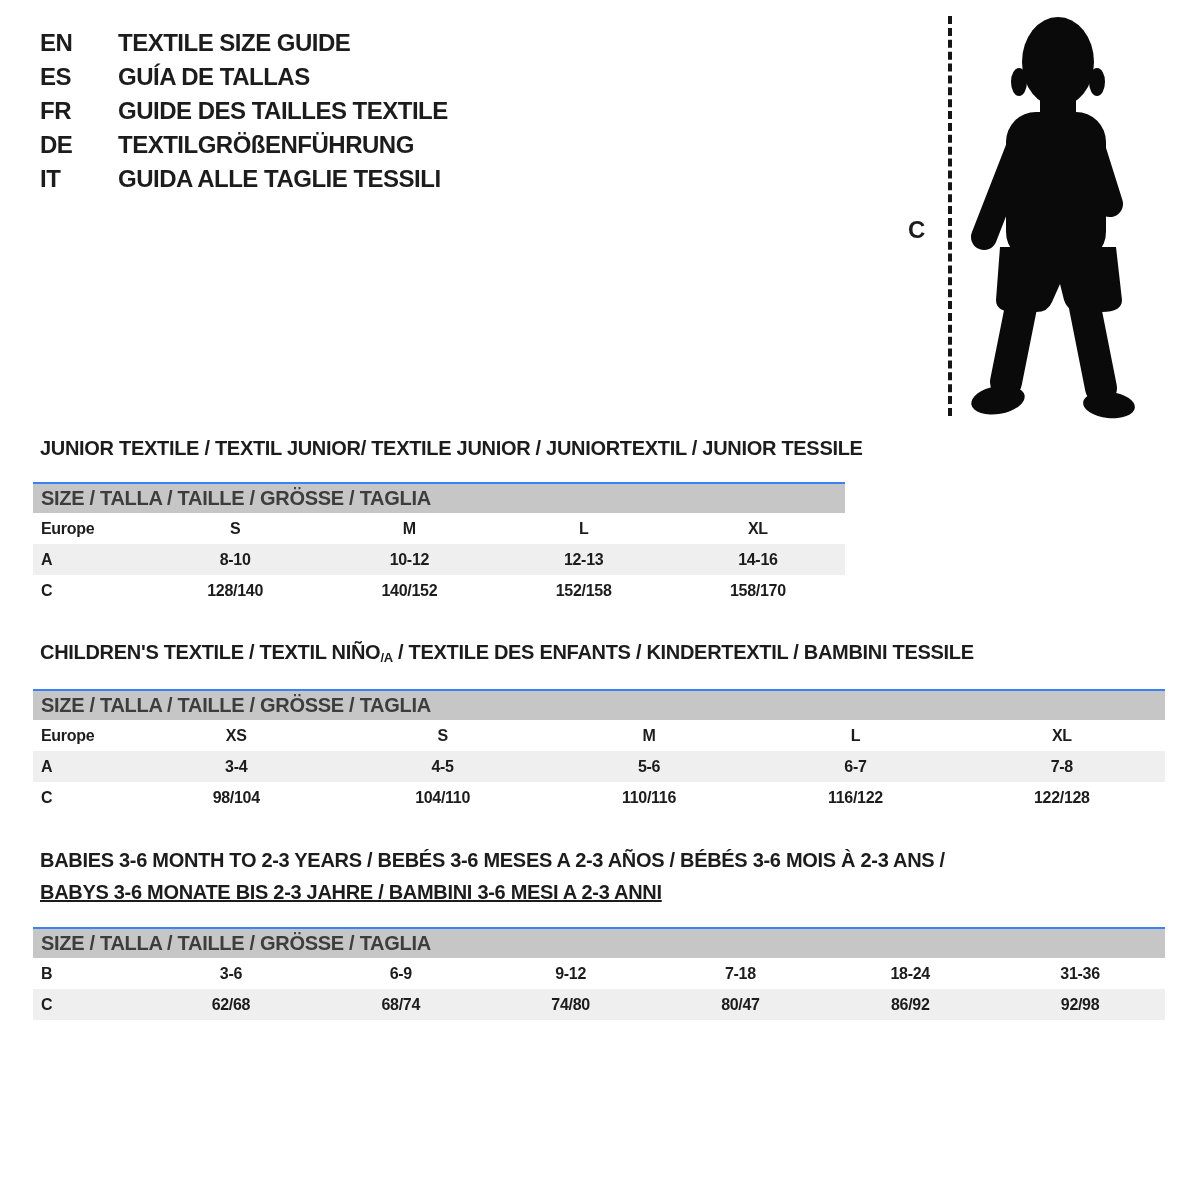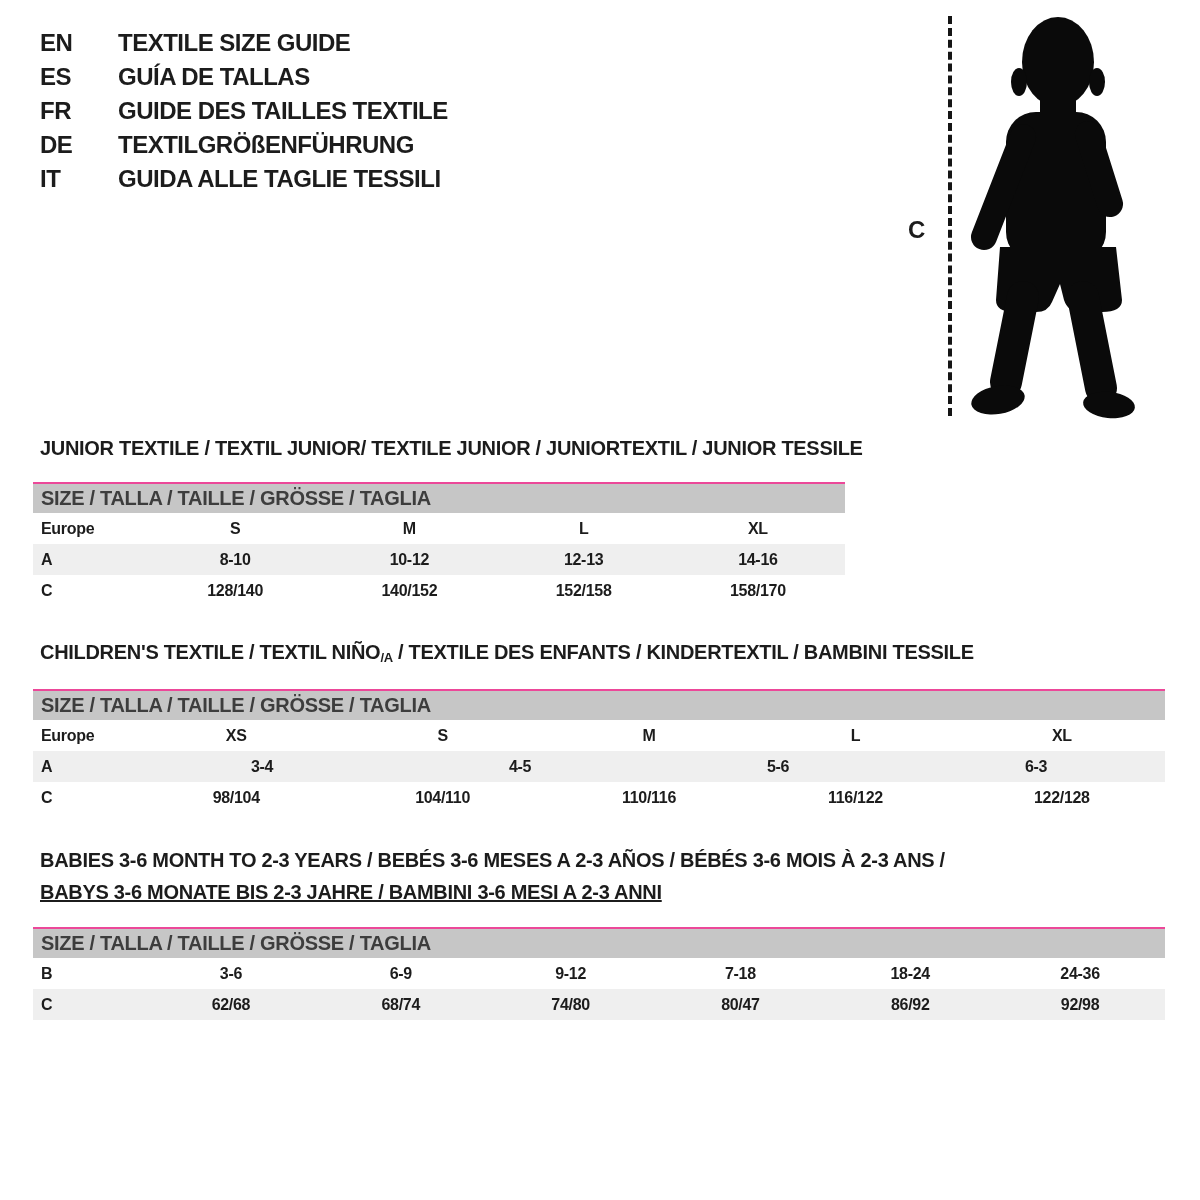--- a/index.html
+++ b/index.html
@@ -27,21 +27,21 @@
   #babies-title2  { top:881px;text-decoration:underline; }
   .sec-title .sub { font-size:13px; vertical-align:-3px; }
 
   
   .table { position:absolute; left:33px; }
   #table-junior   { top:482px; width:812px;  }
   #table-children { top:689px; width:1132px; }
   #table-babies   { top:927px; width:1132px; }
 
   .t-header {
-    height:29px; line-height:29px; background:#c6c6c6; border-top:2px solid #ec4899;
+    height:29px; line-height:29px; background:#c6c6c6; border-top:2px solid #3b82f6;
     padding-left:8px; font-size:20px; color:#3d3d3d; letter-spacing:-0.3px; white-space:nowrap;
   }
   .t-row { display:flex; height:31px; line-height:31px; font-size:16px; letter-spacing:-0.3px; }
   .t-row.shaded { background:#efefef; }
   .t-row .label { padding-left:8px; box-sizing:border-box; flex:0 0 auto; }
   .t-row .val   { flex:1 1 0; text-align:center; }
 
   
   .legend { position:absolute; left:40px; top:1071px; }
   .legend-line { height:32px; line-height:32px; font-size:20px; letter-spacing:-0.3px; white-space:nowrap; }
@@ -114,21 +114,22 @@
         <div class="val">S</div>
         <div class="val">M</div>
         <div class="val">L</div>
         <div class="val">XL</div>
       </div>
       <div class="t-row shaded">
         <div class="label" style="width: 100px;">A</div>
         <div class="val">3-4</div>
         <div class="val">4-5</div>
         <div class="val">5-6</div>
-        <div class="val">6-3</div>
+        <div class="val">6-7</div>
+        <div class="val">7-8</div>
       </div>
       <div class="t-row">
         <div class="label" style="width: 100px;">C</div>
         <div class="val">98/104</div>
         <div class="val">104/110</div>
         <div class="val">110/116</div>
         <div class="val">116/122</div>
         <div class="val">122/128</div>
       </div>
     </div>
@@ -137,21 +138,21 @@
   <div class="sec-title" id="babies-title2">BABYS 3-6 MONATE BIS 2-3 JAHRE / BAMBINI 3-6 MESI A 2-3 ANNI</div>
   <div class="table" id="table-babies">
       <div class="t-header">SIZE / TALLA / TAILLE / GRÖSSE / TAGLIA</div>
       <div class="t-row">
         <div class="label" style="width: 113px;">B</div>
         <div class="val">3-6</div>
         <div class="val">6-9</div>
         <div class="val">9-12</div>
         <div class="val">7-18</div>
         <div class="val">18-24</div>
-        <div class="val">24-36</div>
+        <div class="val">31-36</div>
       </div>
       <div class="t-row shaded">
         <div class="label" style="width: 113px;">C</div>
         <div class="val">62/68</div>
         <div class="val">68/74</div>
         <div class="val">74/80</div>
         <div class="val">80/47</div>
         <div class="val">86/92</div>
         <div class="val">92/98</div>
       </div>

